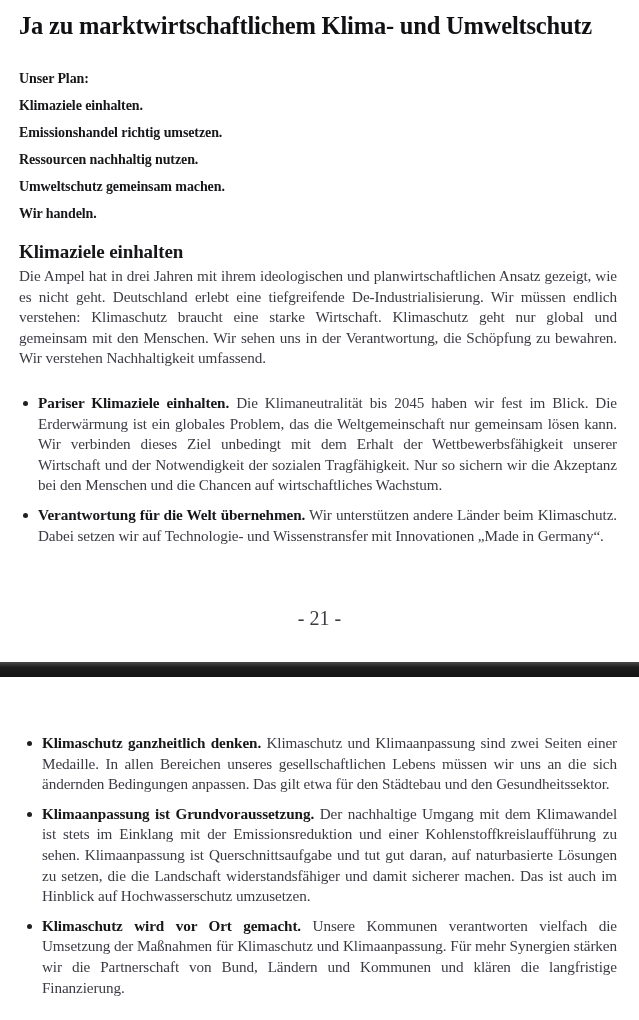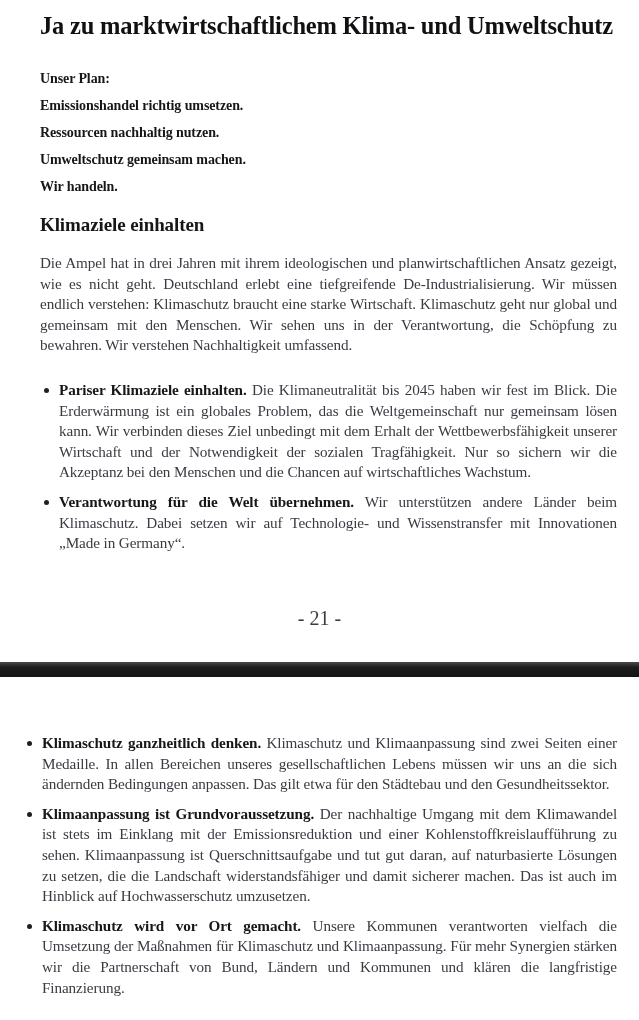--- a/index.html
+++ b/index.html
@@ -8,21 +8,21 @@
     background: #ffffff;
     font-family: "Liberation Serif", "DejaVu Serif", serif;
     overflow: hidden;
   }
   .page {
     position: relative;
     width: 639px;
     background: #ffffff;
     overflow: hidden;
   }
-  .page-1 { height: 662px; padding: 10px 22px 0 40px; }
+  .page-1 { height: 662px; padding: 10px 22px 0 19px; }
   .page-2 { height: 322px; padding: 56px 22px 0 23px; }
   .page-divider {
     width: 639px; height: 15px;
     background: linear-gradient(180deg, #4a4a4a 0%, #1d1d1d 35%, #141414 100%);
   }
   .doc-title {
     font-size: 24.5px;
     line-height: 32px;
     font-weight: bold;
     color: #111114;
@@ -44,21 +44,21 @@
     color: #17171a;
     letter-spacing: -0.1px;
   }
   .body-text {
     font-size: 15.2px;
     line-height: 20.6px;
     color: #3a3a42;
     letter-spacing: -0.1px;
     text-align: justify;
   }
-  .intro { margin-top: 16px; }
+  .intro { margin-top: 2px; }
   .bullet-list {
     list-style: none;
     margin-top: 24px;
   }
   .bullet-list li {
     position: relative;
     padding-left: 19px;
     margin-bottom: 9px;
   }
   .bullet-dot {
@@ -82,20 +82,21 @@
   }
 </style>
 </head>
 <body>
 
 <div class="page page-1">
   <h1 class="doc-title">Ja zu marktwirtschaftlichem Klima- und Umweltschutz</h1>
 
   <div class="plan-block">
     <div class="plan-line">Unser Plan:</div>
+    <div class="plan-line">Klimaziele einhalten.</div>
     <div class="plan-line">Emissionshandel richtig umsetzen.</div>
     <div class="plan-line">Ressourcen nachhaltig nutzen.</div>
     <div class="plan-line">Umweltschutz gemeinsam machen.</div>
     <div class="plan-line">Wir handeln.</div>
   </div>
 
   <h2 class="section-heading">Klimaziele einhalten</h2>
 
   <p class="body-text intro">Die Ampel hat in drei Jahren mit ihrem ideologischen und planwirtschaftlichen Ansatz gezeigt, wie es nicht geht. Deutschland erlebt eine tiefgreifende De-Industrialisierung. Wir müssen endlich verstehen: Klimaschutz braucht eine starke Wirtschaft. Klimaschutz geht nur global und gemeinsam mit den Menschen. Wir sehen uns in der Verantwortung, die Schöpfung zu bewahren. Wir verstehen Nachhaltigkeit umfassend.</p>
 

